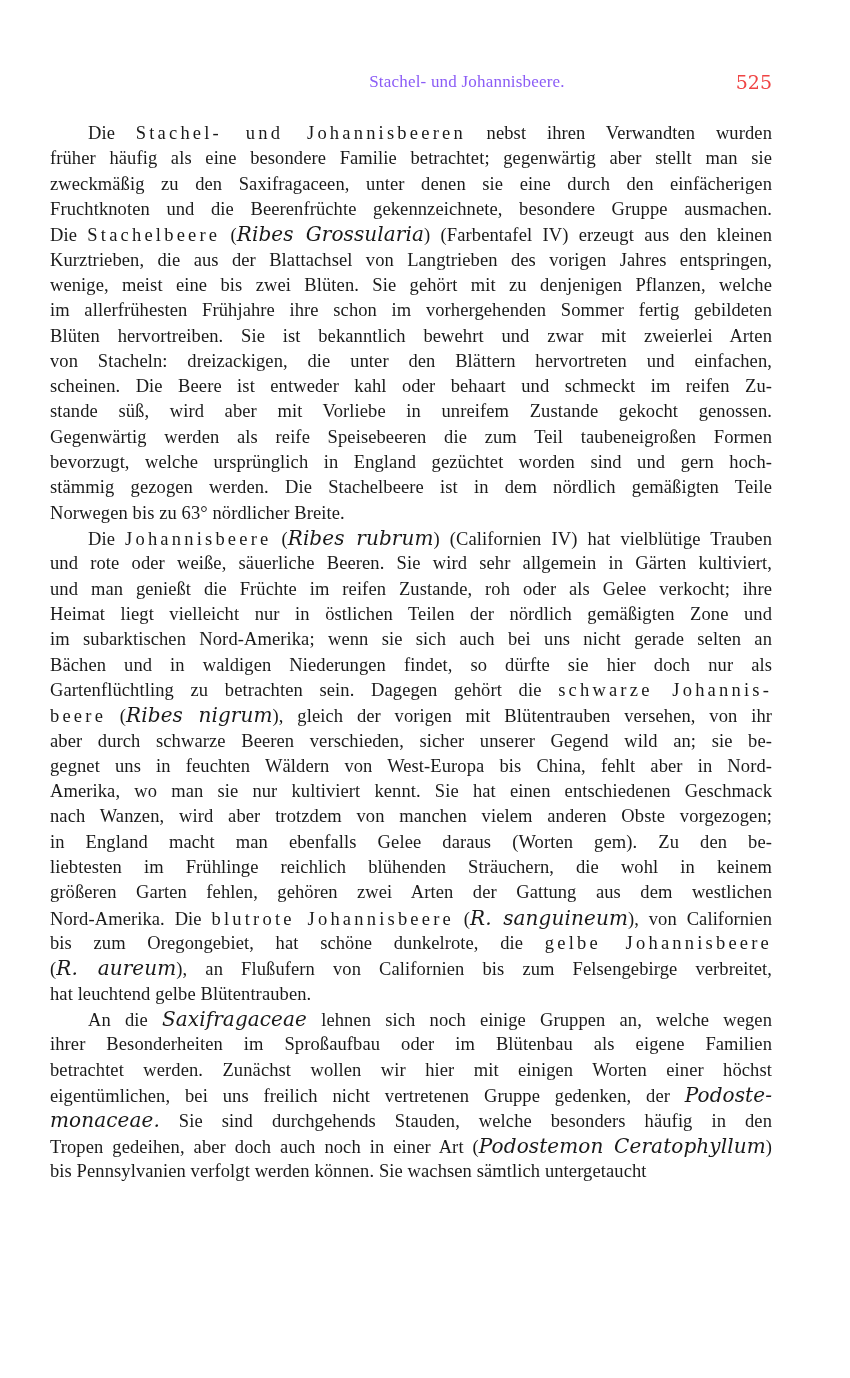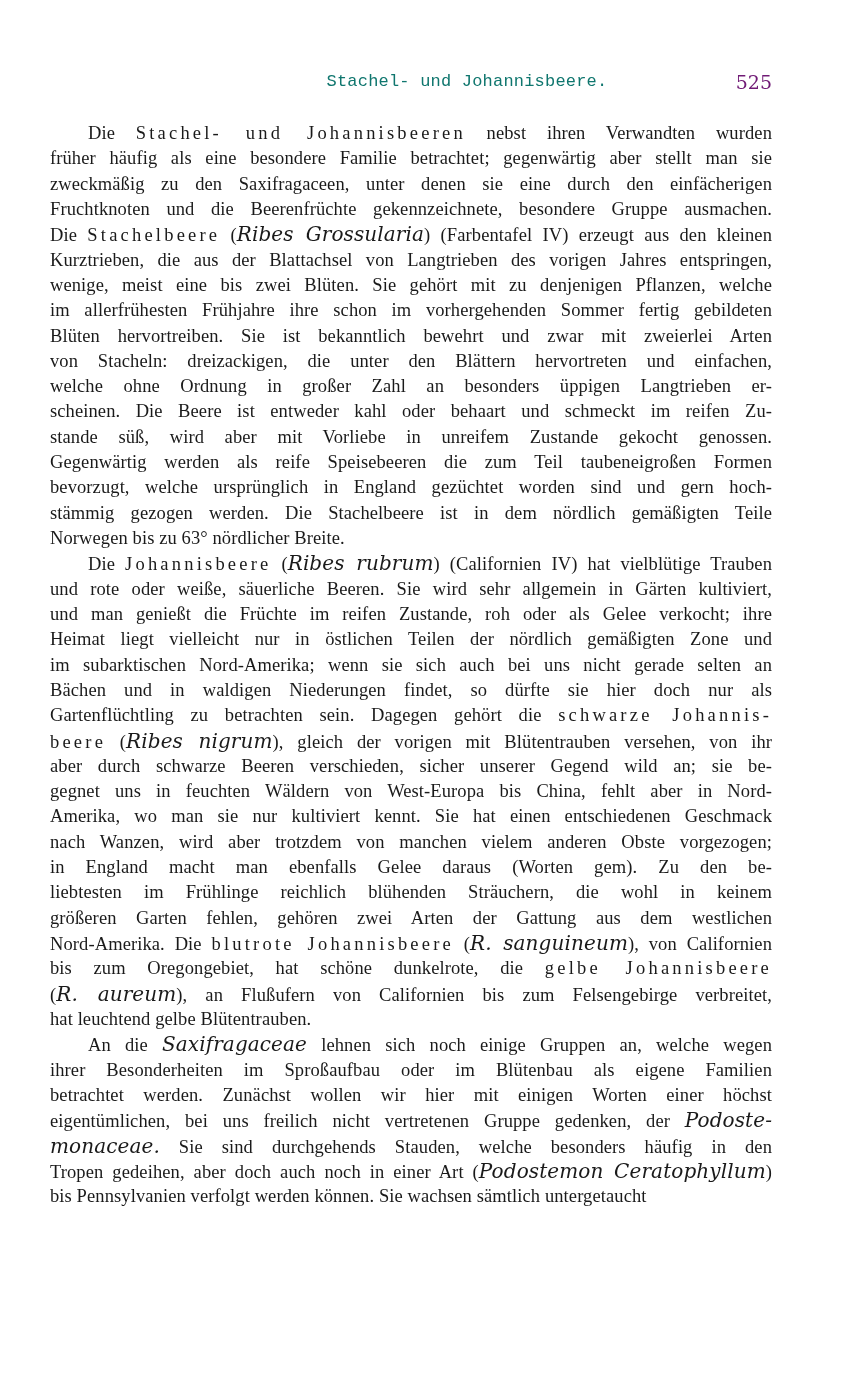--- a/index.html
+++ b/index.html
@@ -1,23 +1,23 @@
 <!DOCTYPE html>
 <html><head>
 <meta charset="utf-8">
 <style>
   html, body { margin: 0; padding: 0; background: #ffffff; }
   body { width: 850px; height: 1378px; position: relative; overflow: hidden;
          font-family: "DejaVu Serif", "Liberation Serif", serif; color: #1a1a1a; }
   .page { position: absolute; left: 0; top: 0; width: 850px; height: 1378px; background: #fff; }
   .running-head { position: absolute; top: 72px; left: 0; width: 850px; height: 26px; }
   .running-title { position: absolute; left: 300px; width: 334px; text-align: center; top: 0;
-         font-size: 17px; letter-spacing: 0.2px; color: #0f766e; font-family: Liberation Mono, monospace; }
+         font-size: 17px; letter-spacing: 0.2px; color: #8b5cf6; font-family: Liberation Serif, serif; }
   .page-number { position: absolute; right: 78px; top: -1px; font-size: 19px;
-         font-family: "DejaVu Serif", serif; color: #701a75; }
+         font-family: "DejaVu Serif", serif; color: #ef4444; }
   .body { position: absolute; left: 50px; top: 121px; width: 722px; }
   .line { height: 25.32px; line-height: 25.32px; font-size: 18.5px; white-space: nowrap;
           text-align: justify; text-align-last: justify; font-family: "Liberation Serif", serif;
           overflow: visible; letter-spacing: 0.1px; }
   .line.last { text-align-last: left; }
   .line.indent { padding-left: 38px; }
   .line span { white-space: pre; }
   .sp { letter-spacing: 3.2px; }
   .it { font-style: italic; font-family: "DejaVu Serif", serif; font-size: 20px; }
 </style>
@@ -34,21 +34,20 @@
         <div class="line indent"><span>Die </span><span class="sp">Stachel- und Johannisbeeren</span><span> nebst ihren Verwandten wurden</span></div>
         <div class="line"><span>früher häufig als eine besondere Familie betrachtet; gegenwärtig aber stellt man sie</span></div>
         <div class="line"><span>zweckmäßig zu den Saxifragaceen, unter denen sie eine durch den einfächerigen</span></div>
         <div class="line"><span>Fruchtknoten und die Beerenfrüchte gekennzeichnete, besondere Gruppe ausmachen.</span></div>
         <div class="line"><span>Die </span><span class="sp">Stachelbeere</span><span> (</span><span class="it">Ribes Grossularia</span><span>) (Farbentafel IV) erzeugt aus den kleinen</span></div>
         <div class="line"><span>Kurztrieben, die aus der Blattachsel von Langtrieben des vorigen Jahres entspringen,</span></div>
         <div class="line"><span>wenige, meist eine bis zwei Blüten. Sie gehört mit zu denjenigen Pflanzen, welche</span></div>
         <div class="line"><span>im allerfrühesten Frühjahre ihre schon im vorhergehenden Sommer fertig gebildeten</span></div>
         <div class="line"><span>Blüten hervortreiben. Sie ist bekanntlich bewehrt und zwar mit zweierlei Arten</span></div>
         <div class="line"><span>von Stacheln: dreizackigen, die unter den Blättern hervortreten und einfachen,</span></div>
-        <div class="line"><span>welche ohne Ordnung in großer Zahl an besonders üppigen Langtrieben er-</span></div>
         <div class="line"><span>scheinen. Die Beere ist entweder kahl oder behaart und schmeckt im reifen Zu-</span></div>
         <div class="line"><span>stande süß, wird aber mit Vorliebe in unreifem Zustande gekocht genossen.</span></div>
         <div class="line"><span>Gegenwärtig werden als reife Speisebeeren die zum Teil taubeneigroßen Formen</span></div>
         <div class="line"><span>bevorzugt, welche ursprünglich in England gezüchtet worden sind und gern hoch-</span></div>
         <div class="line"><span>stämmig gezogen werden. Die Stachelbeere ist in dem nördlich gemäßigten Teile</span></div>
         <div class="line last"><span>Norwegen bis zu 63° nördlicher Breite.</span></div>
       </div>
       <div>
         <div class="line indent" style="word-spacing: 0.00195312px;"><span>Die </span><span class="sp">Johannisbeere</span><span> (</span><span class="it">Ribes rubrum</span><span>) (Californien IV) hat vielblütige Trauben</span></div>
         <div class="line"><span>und rote oder weiße, säuerliche Beeren. Sie wird sehr allgemein in Gärten kultiviert,</span></div>

